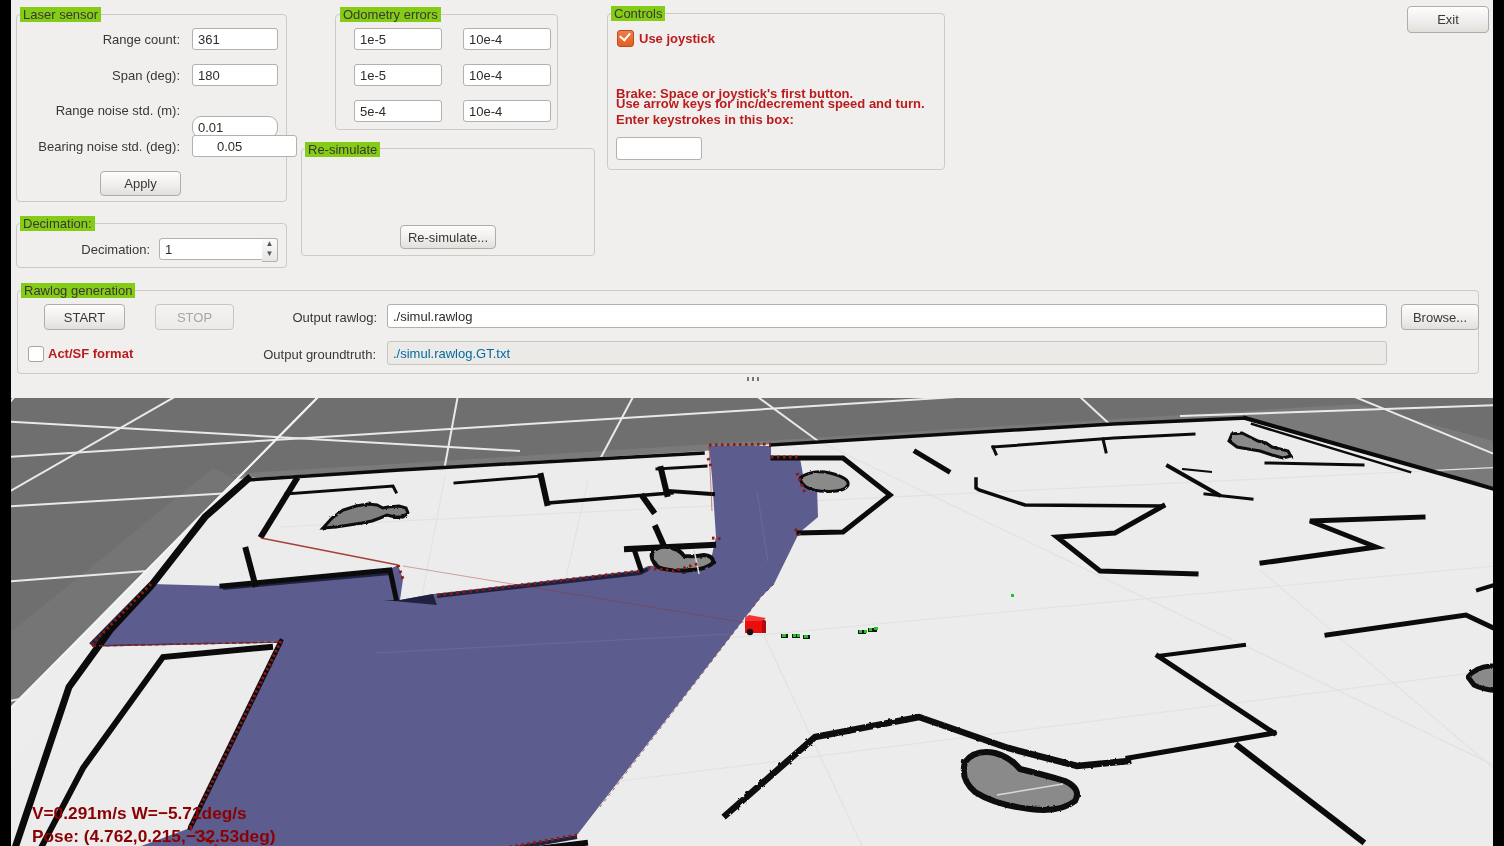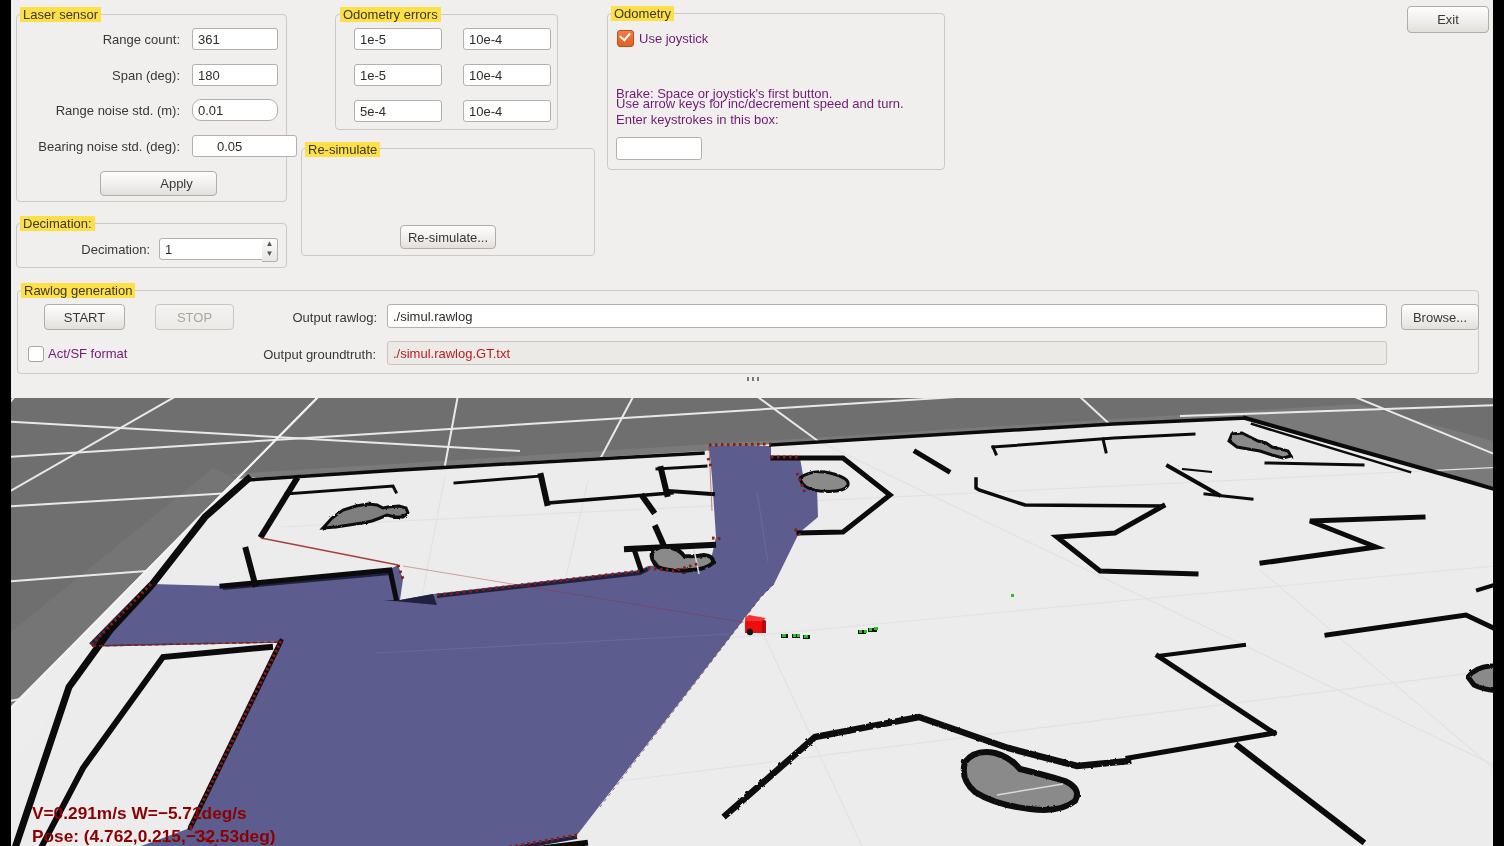--- a/index.html
+++ b/index.html
@@ -1,42 +1,42 @@
 <!DOCTYPE html>
 <html><head><meta charset="utf-8">
 <style>
 html,body{margin:0;padding:0;width:1504px;height:846px;background:#000;overflow:hidden;}
 body{font-family:"Liberation Sans",sans-serif;font-size:13px;color:#3a3734;}
 #app{position:absolute;left:11px;top:0;width:1482px;height:846px;background:#f0efed;}
 .grp{position:absolute;border:1px solid #cdc9c4;border-radius:4px;}
-.glab{position:absolute;background:#fde047;padding:0 3px;white-space:nowrap;color:#3a3734;}
-.lab{position:absolute;white-space:nowrap;color:#701a75;}
+.glab{position:absolute;background:#84cc16;padding:0 3px;white-space:nowrap;color:#3a3734;}
+.lab{position:absolute;white-space:nowrap;color:#b91c1c;font-weight:bold;}
 .rlab{position:absolute;white-space:nowrap;text-align:right;color:#3a3734;}
 .inp{position:absolute;background:#fff;border:1px solid #b4b0ab;border-radius:3px;padding:0 5px;display:flex;align-items:center;color:#2e2b28;}
 .btn{position:absolute;background:linear-gradient(#fdfdfd,#efedeb 60%,#e2dfdb);border:1px solid #b0aca7;border-radius:4px;display:flex;align-items:center;justify-content:center;color:#3a3734;}
 .btn.dis{color:#a9a6a1;border-color:#c9c5c0;background:linear-gradient(#f4f3f1,#eceae7);}
-.inp.dis{background:#eceae7;color:#b91c1c;border-color:#c9c5c0;}
+.inp.dis{background:#eceae7;color:#0369a1;border-color:#c9c5c0;}
 .cb{position:absolute;width:14px;height:14px;border:1px solid #a8a49f;border-radius:3px;background:#fff;}
 .cbon{position:absolute;width:15px;height:15px;border:1px solid #b94c20;border-radius:3px;background:linear-gradient(#f07c4c,#e3601f);}
 .cbon:after{content:"";position:absolute;left:2px;top:1px;width:8px;height:5px;border-left:2.5px solid #fff;border-bottom:2.5px solid #fff;transform:rotate(-50deg);}
 </style></head>
 <body>
 <div id="app">
 
   <div class="grp" style="left:5px;top:14px;width:269px;height:186px;"></div>
   <div class="glab" style="left:9px;top:7px;">Laser sensor</div>
   <div class="rlab" style="left:9px;top:32px;width:160px;">Range count:</div>
   <div class="inp" style="left:181px;top:28px;width:74px;height:20px;">361</div>
   <div class="rlab" style="left:9px;top:68px;width:160px;">Span (deg):</div>
   <div class="inp" style="left:181px;top:64px;width:74px;height:20px;">180</div>
   <div class="rlab" style="left:9px;top:103px;width:160px;">Range noise std. (m):</div>
-  <div class="inp" style="left:181px;top:99px;width:74px;height:20px;border-radius:9px;">0.01</div>
+  <div class="inp" style="left:181px;top:116px;width:74px;height:20px;border-radius:9px;">0.01</div>
   <div class="rlab" style="left:9px;top:139px;width:160px;">Bearing noise std. (deg):</div>
   <div class="inp" style="left:181px;top:135px;width:74px;height:20px;padding-left:24px;">0.05</div>
-  <div class="btn" style="left:89px;top:171px;width:79px;height:23px;padding-left:36px;">Apply</div>
+  <div class="btn" style="left:89px;top:171px;width:79px;height:23px;">Apply</div>
 
   <div class="grp" style="left:5px;top:223px;width:269px;height:43px;"></div>
   <div class="glab" style="left:9px;top:216px;">Decimation:</div>
   <div class="rlab" style="left:9px;top:242px;width:130px;">Decimation:</div>
   <div class="inp" style="left:148px;top:238px;width:105px;height:20px;">1</div>
   <div style="position:absolute;left:251px;top:238px;width:15px;height:22px;border:1px solid #b4b0ab;border-left:none;border-radius:0 3px 3px 0;background:linear-gradient(#fbfbfa,#e8e6e3);font-size:8px;color:#555;text-align:center;line-height:10px;">▲<br>▼</div>
 
   <div class="grp" style="left:324px;top:14px;width:221px;height:114px;"></div>
   <div class="glab" style="left:329px;top:7px;">Odometry errors</div>
   <div class="inp" style="left:343px;top:28px;width:76px;height:20px;">1e-5</div>
@@ -44,21 +44,21 @@
   <div class="inp" style="left:343px;top:64px;width:76px;height:20px;">1e-5</div>
   <div class="inp" style="left:452px;top:64px;width:76px;height:20px;">10e-4</div>
   <div class="inp" style="left:343px;top:100px;width:76px;height:20px;">5e-4</div>
   <div class="inp" style="left:452px;top:100px;width:76px;height:20px;">10e-4</div>
 
   <div class="grp" style="left:290px;top:148px;width:292px;height:106px;"></div>
   <div class="glab" style="left:294px;top:142px;">Re-simulate</div>
   <div class="btn" style="left:389px;top:225px;width:94px;height:22px;">Re-simulate...</div>
 
   <div class="grp" style="left:596px;top:13px;width:336px;height:155px;"></div>
-  <div class="glab" style="left:600px;top:6px;">Odometry</div>
+  <div class="glab" style="left:600px;top:6px;">Controls</div>
   <div class="cbon" style="left:606px;top:30px;"></div>
   <div class="lab" style="left:628px;top:31px;">Use joystick</div>
   <div class="lab" style="left:605px;top:60px;margin-top:36px;">Use arrow keys for inc/decrement speed and turn.</div>
   <div class="lab" style="left:605px;top:86px;">Brake: Space or joystick's first button.</div>
   <div class="lab" style="left:605px;top:112px;">Enter keystrokes in this box:</div>
   <div class="inp" style="left:605px;top:137px;width:74px;height:21px;"></div>
 
   <div class="btn" style="left:1396px;top:6px;width:80px;height:25px;">Exit</div>
 
   <div class="grp" style="left:6px;top:290px;width:1460px;height:82px;"></div>

